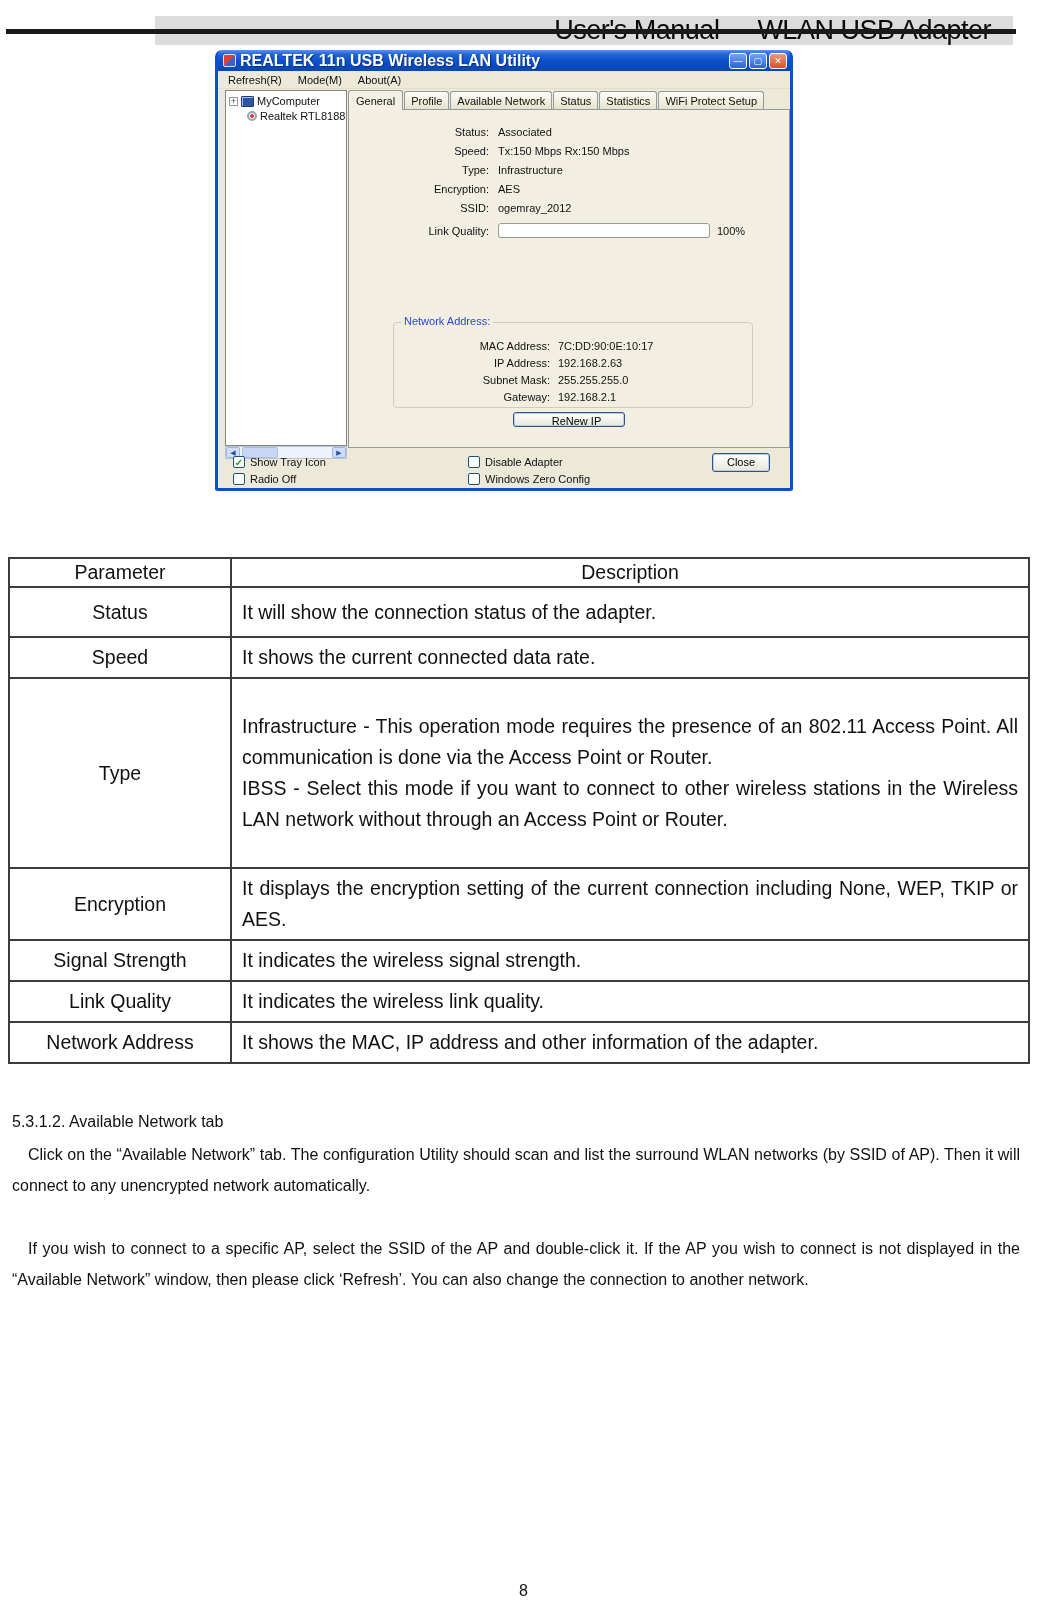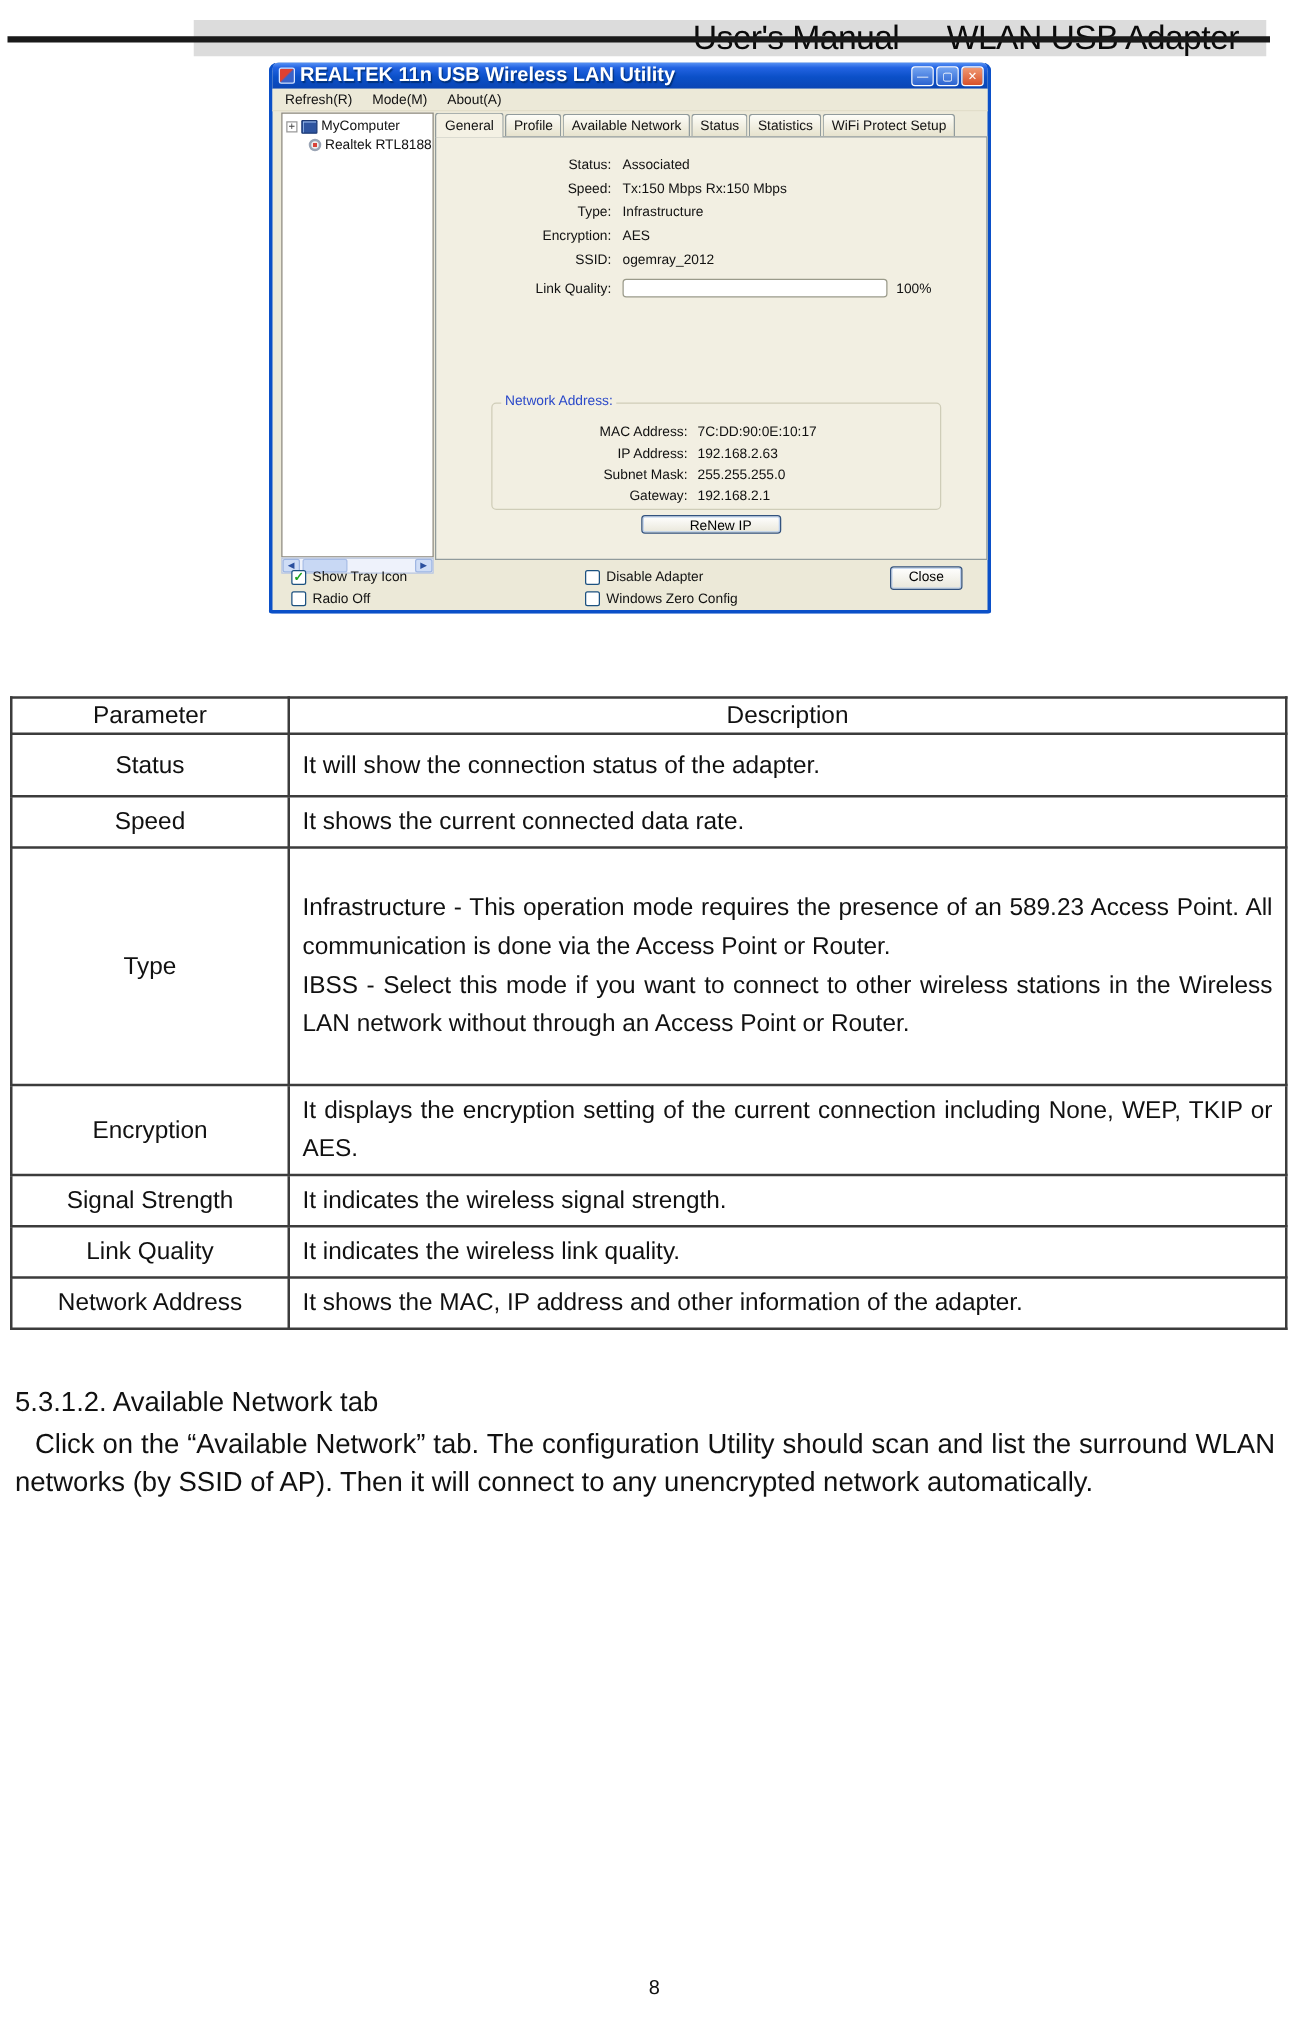--- a/index.html
+++ b/index.html
@@ -99,21 +99,21 @@
   .col-desc { padding:4px 10px; line-height:31px; }
   .just { text-align:justify; }
   .r-status td { height:50px; }
   .r-speed td { height:29px; }
   .r-type td { height:190px; }
   .r-enc td { height:62px; }
   .r-ssid td { height:64px; }
   .r-sig td, .r-lq td, .r-na td { height:31px; }
 
   
-  .section { position:absolute; left:12px; top:1106px; width:1008px; font-size:22px; line-height:31.5px; }
+  .section { position:absolute; left:12px; top:1106px; width:1008px; font-size:16px; line-height:31.5px; }
   .sec-heading { margin-bottom:1px; }
   .section p { text-align:justify; text-indent:16px; }
   .section p + p { margin-top:31px; }
 
   .page-num { position:absolute; left:0; right:0; top:1582px; text-align:center; font-size:16px; }
 </style>
 </head>
 <body>
 
 <div id="page">
@@ -257,21 +257,21 @@
       <td class="col-param">Status</td>
       <td class="col-desc">It will show the connection status of the adapter.</td>
     </tr>
     <tr class="r-speed">
       <td class="col-param">Speed</td>
       <td class="col-desc">It shows the current connected data rate.</td>
     </tr>
     <tr class="r-type">
       <td class="col-param">Type</td>
       <td class="col-desc just">
-        <div>Infrastructure  - This operation mode requires the presence of an 589.23 Access Point. All communication is done via the Access Point or Router.</div>
+        <div>Infrastructure  - This operation mode requires the presence of an 802.11 Access Point. All communication is done via the Access Point or Router.</div>
         <div>IBSS  - Select this mode if you want to connect to other wireless stations in the Wireless LAN network without through an Access Point or Router.</div>
       </td>
     </tr>
     <tr class="r-enc">
       <td class="col-param">Encryption</td>
       <td class="col-desc just">It displays the encryption setting of the current connection including None, WEP, TKIP or AES.</td>
     </tr>
     <tr class="r-sig">
       <td class="col-param">Signal Strength</td>
       <td class="col-desc">It indicates the wireless signal strength.</td>
@@ -283,17 +283,18 @@
     <tr class="r-na">
       <td class="col-param">Network Address</td>
       <td class="col-desc">It shows the MAC, IP address and other information of the adapter.</td>
     </tr>
   </tbody>
     </table>
 
   <div class="section">
     <div class="sec-heading">5.3.1.2. Available Network tab</div>
     <p>Click on the “Available Network” tab. The configuration Utility should scan and list the surround WLAN networks (by SSID of AP). Then it will connect to any unencrypted network automatically.</p>
+    <p>If you wish to connect to a specific AP, select the SSID of the AP and double-click it. If the AP you wish to connect is not displayed in the “Available Network” window, then please click ‘Refresh’. You can also change the connection to another network.</p>
   </div>
 
   <div class="page-num">8</div>
 
 </div>
 
 </body></html>

